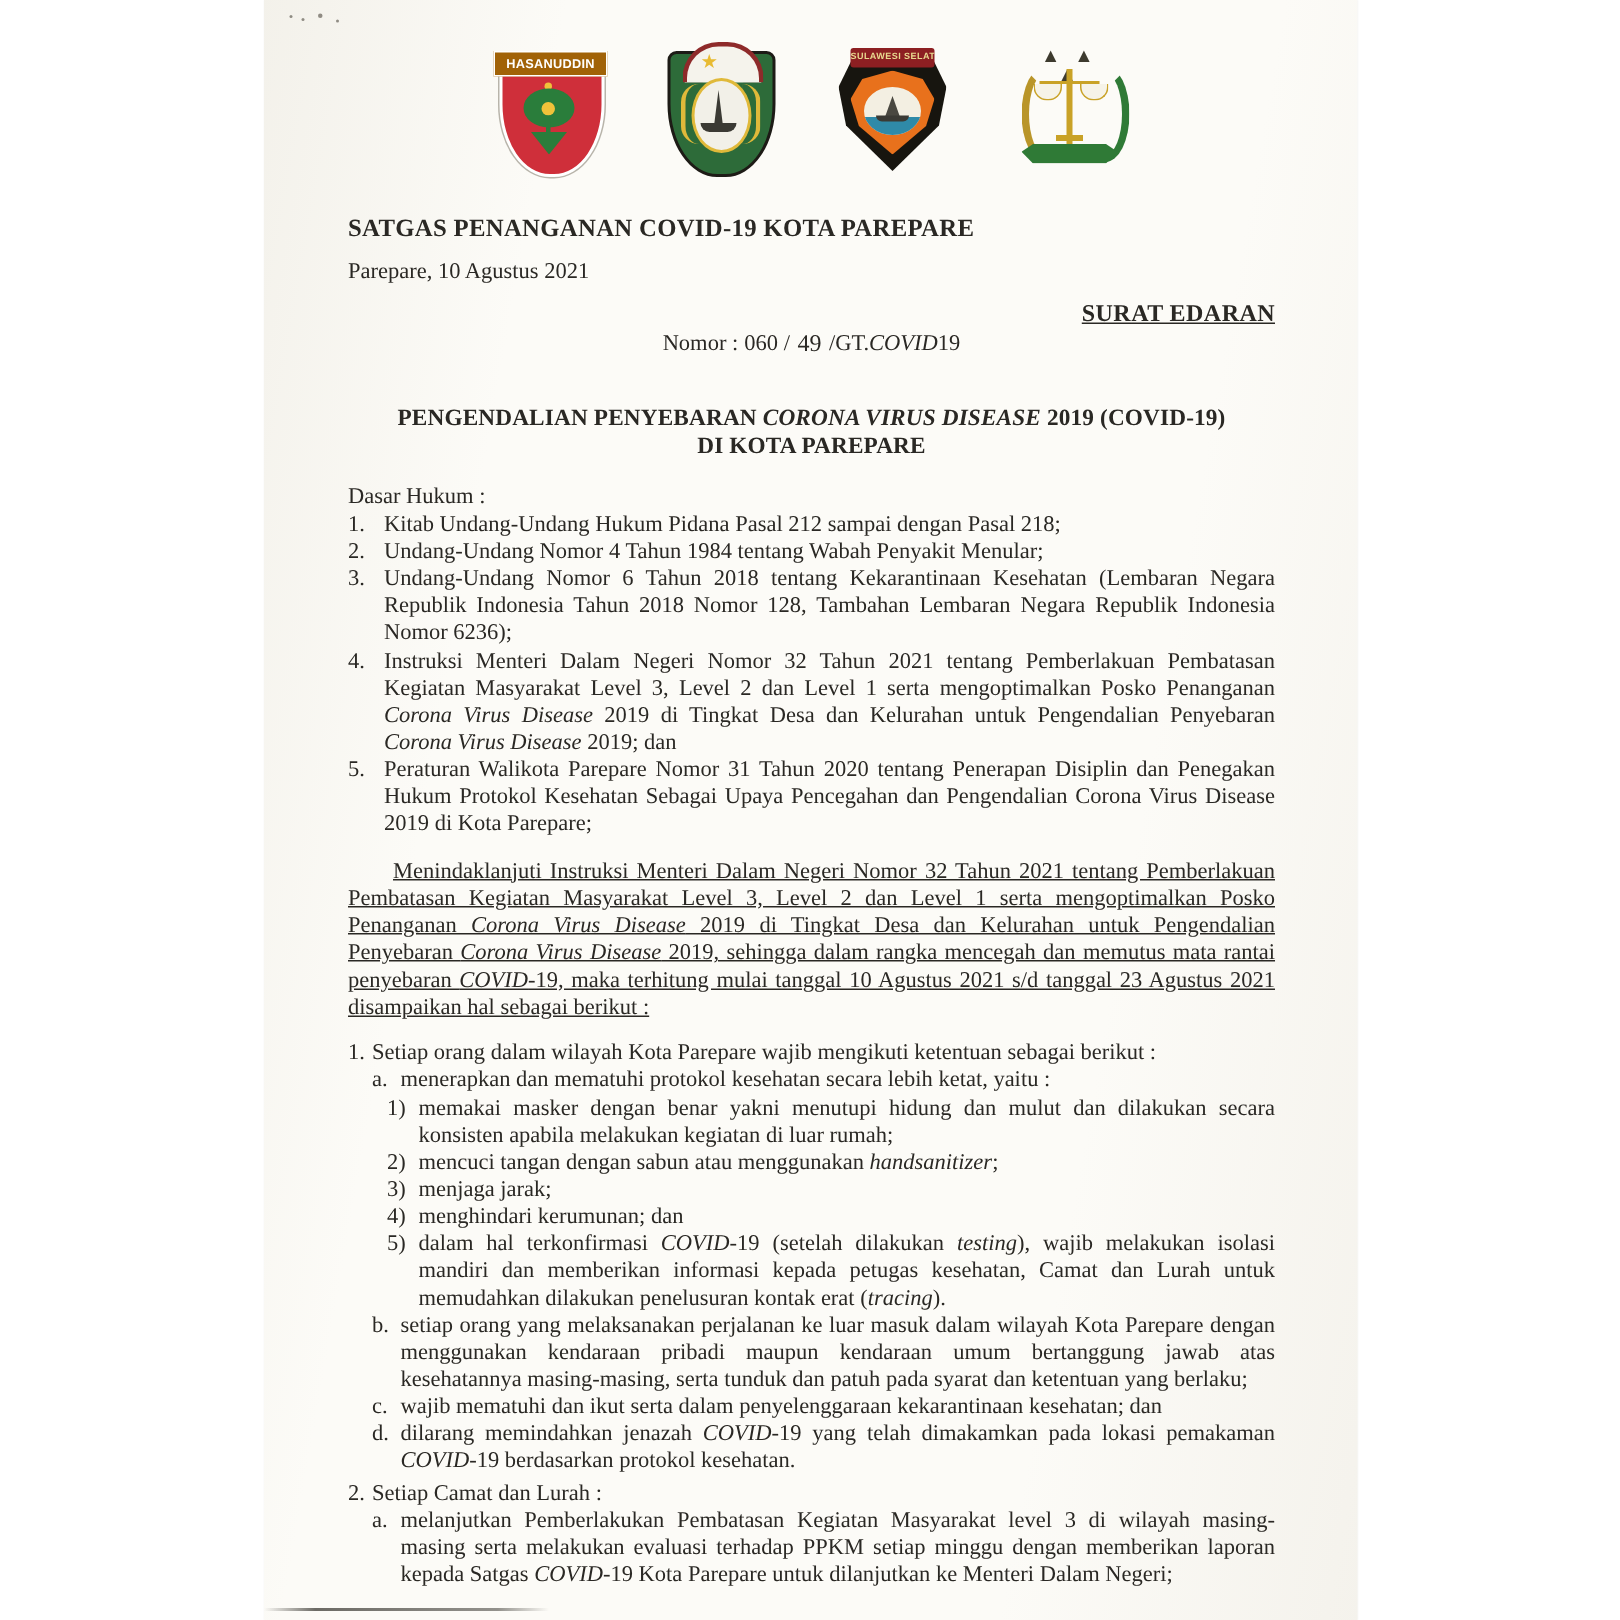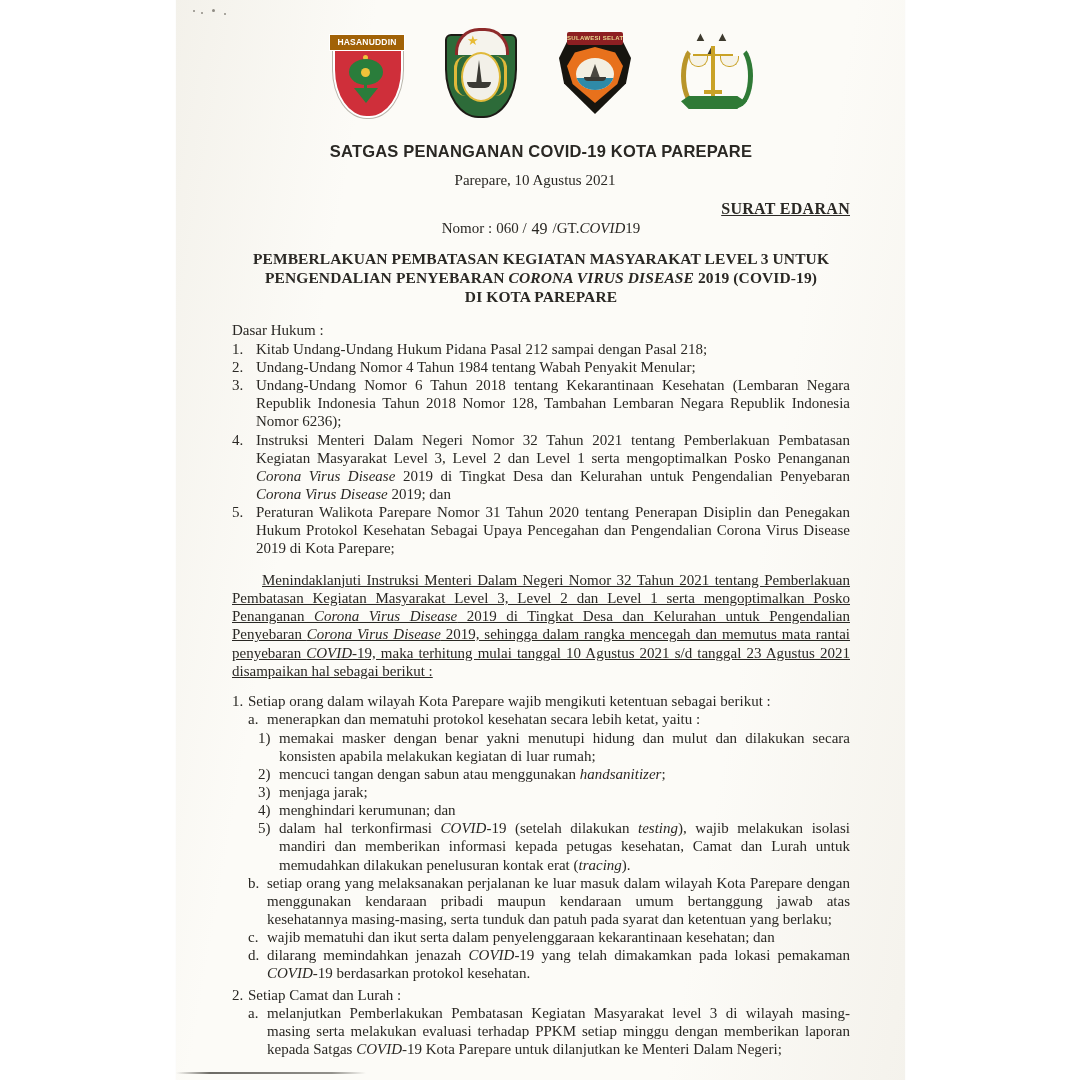--- a/index.html
+++ b/index.html
@@ -275,29 +275,29 @@
   .kj-panR { left: 49px; }
   .kj-ribbon {
     position: absolute; left: 10px; top: 76px;
     width: 64px; height: 13px;
     background: #2f7a36;
     clip-path: polygon(0 40%, 12% 0, 88% 0, 100% 40%, 88% 100%, 12% 100%);
   }
 
   
   .org-title {
-    text-align: center;
-    font-family: Liberation Sans, sans-serif;
+    text-align: left;
+    font-family: Liberation Serif, serif;
     font-weight: bold;
     font-size: 16.5px;
     letter-spacing: .2px;
     margin-top: 24px;
   }
   .date-line {
-    text-align: center;
+    text-align: left;
     font-size: 15px;
     margin-top: 11px;
     padding-right: 12px;
   }
   .doc-type {
     text-align: right;
     font-weight: bold;
     font-size: 16px;
     text-decoration: underline;
     margin-top: 11px;
@@ -433,21 +433,21 @@
     <div class="date-line">Parepare, 10 Agustus 2021</div>
     <div class="doc-type">SURAT EDARAN</div>
 
     <div class="nomor-line">
       <span class="lbl">Nomor :</span><span>060</span>
       <span>/</span><span class="nomor-handwritten">49</span><span>/GT.</span><i>COVID</i><span>19</span>
     </div>
 
 
     <div class="subject">
-      <span>PEMBERLAKUAN PEMBATASAN KEGIATAN MASYARAKAT LEVEL 3 UNTUK</span><br>
+      <br>
       <span>PENGENDALIAN PENYEBARAN </span><i>CORONA VIRUS DISEASE</i><span> 2019 (COVID-19)</span><br>
       <span>DI KOTA PAREPARE</span>
     </div>
 
     <div class="body-block">
       <div class="lead">Dasar Hukum :</div>
 
       <ul class="ol-num">
         <li>
           <span class="mk">1.</span>

